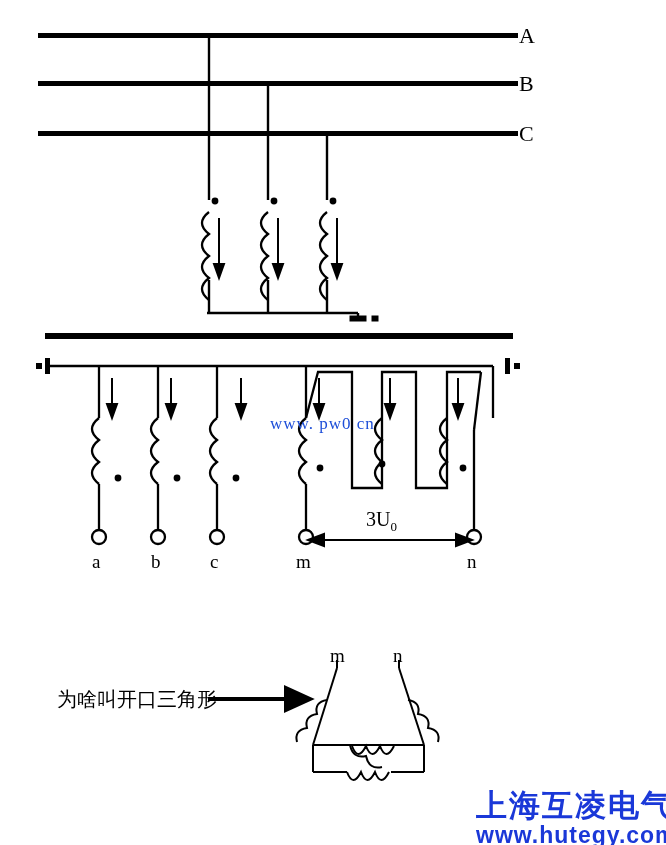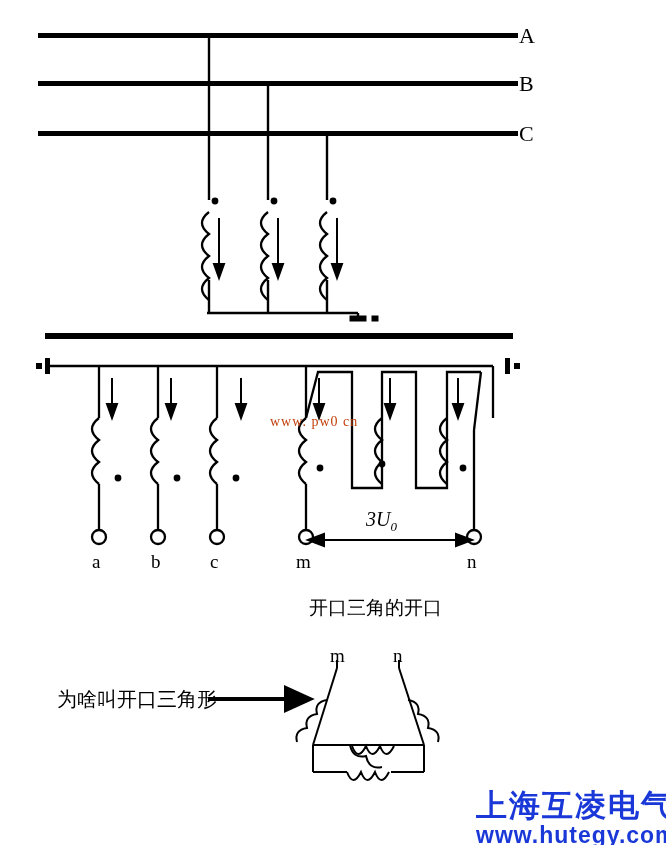--- a/index.html
+++ b/index.html
@@ -35,27 +35,26 @@
     font-family: "Liberation Serif", serif;
   }
   .lbl-cn {
     font-size: 19px;
     font-family: "DejaVu Sans", sans-serif;
     color: #000;
   }
   .lbl-3u0 {
     font-size: 20px;
     font-family: "Liberation Serif", serif;
-    font-style: italic;
   }
   .watermark-text {
     position: absolute;
-    color: #c2410c;
-    font-family: "Liberation Serif", serif;
-    font-size: 14px;
+    color: #1d4ed8;
+    font-family: "Liberation Serif", serif;
+    font-size: 17px;
     letter-spacing: 1px;
     white-space: nowrap;
   }
   .brand-cn {
     position: absolute;
     color: #1a38d8;
     font-family: "DejaVu Sans", sans-serif;
     font-weight: bold;
     font-size: 31px;
     letter-spacing: 2px;
@@ -288,21 +287,20 @@
   <div class="lbl lbl-phase" style="left:519px; top:121px;">C</div>
 
   <div class="lbl lbl-term" style="left:92px; top:551px;">a</div>
   <div class="lbl lbl-term" style="left:151px; top:551px;">b</div>
   <div class="lbl lbl-term" style="left:210px; top:551px;">c</div>
   <div class="lbl lbl-term" style="left:296px; top:551px;">m</div>
   <div class="lbl lbl-term" style="left:467px; top:551px;">n</div>
 
   <div class="lbl lbl-3u0" style="left:366px; top:508px;"><span>3U</span><sub style="font-size:13px;">0</sub></div>
 
-  <div class="lbl lbl-cn" style="left:309px; top:595px;">开口三角的开口</div>
   <div class="lbl lbl-cn" style="left:45px; top:686px; font-size:20px;margin-left:12px;">为啥叫开口三角形</div>
 
   <div class="lbl lbl-term" style="left:330px; top:645px;">m</div>
   <div class="lbl lbl-term" style="left:393px; top:645px;">n</div>
 
   <div class="watermark-text" style="left:270px; top:414px;">www. pw0 cn</div>
 
   <div class="brand-cn" style="left:476px; top:785px;">上海互凌电气</div>
   <div class="brand-url" style="left:476px; top:822px;">www.hutegy.com</div>
 

